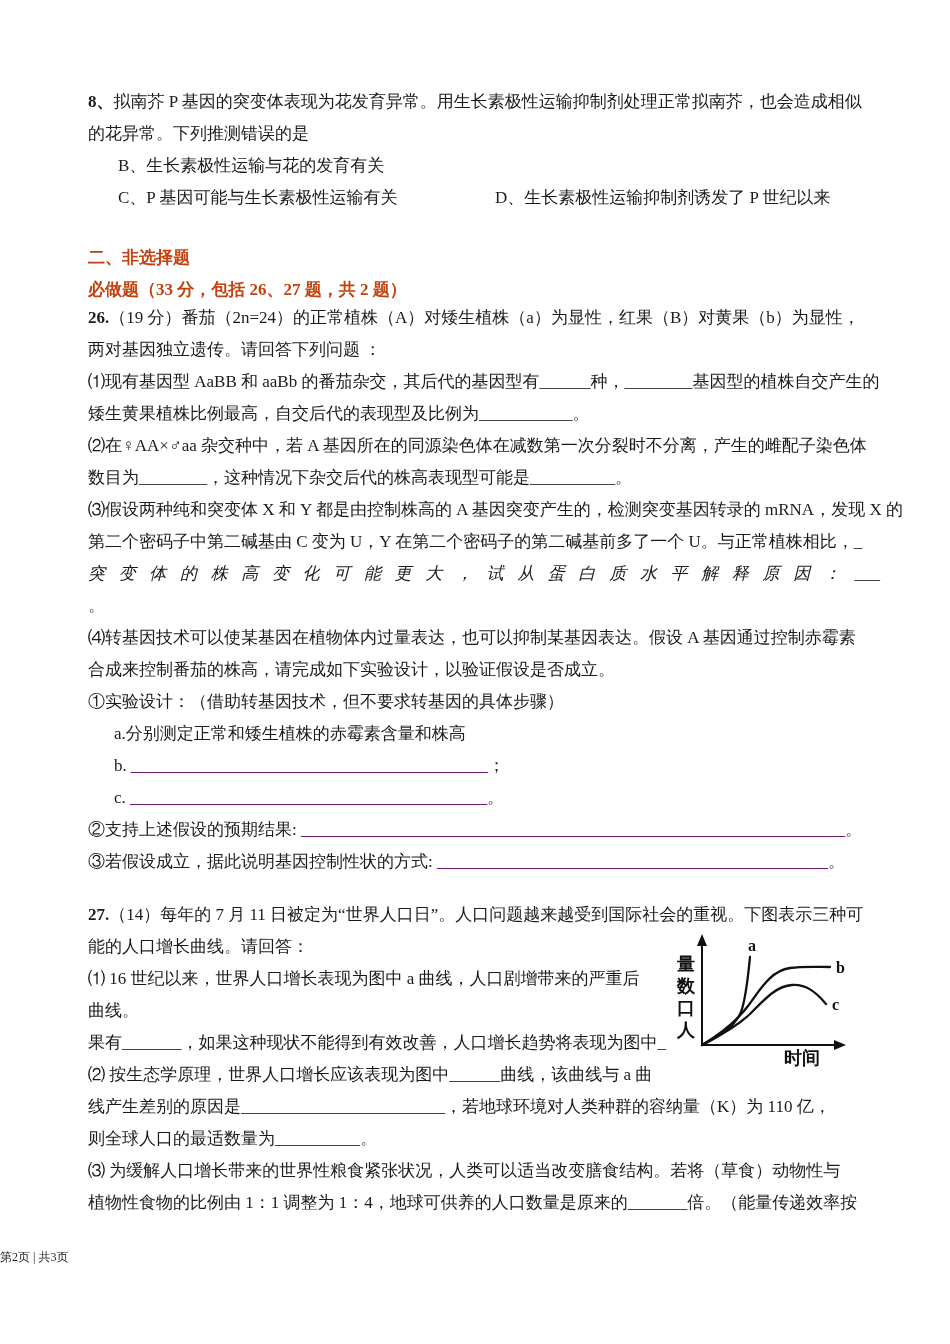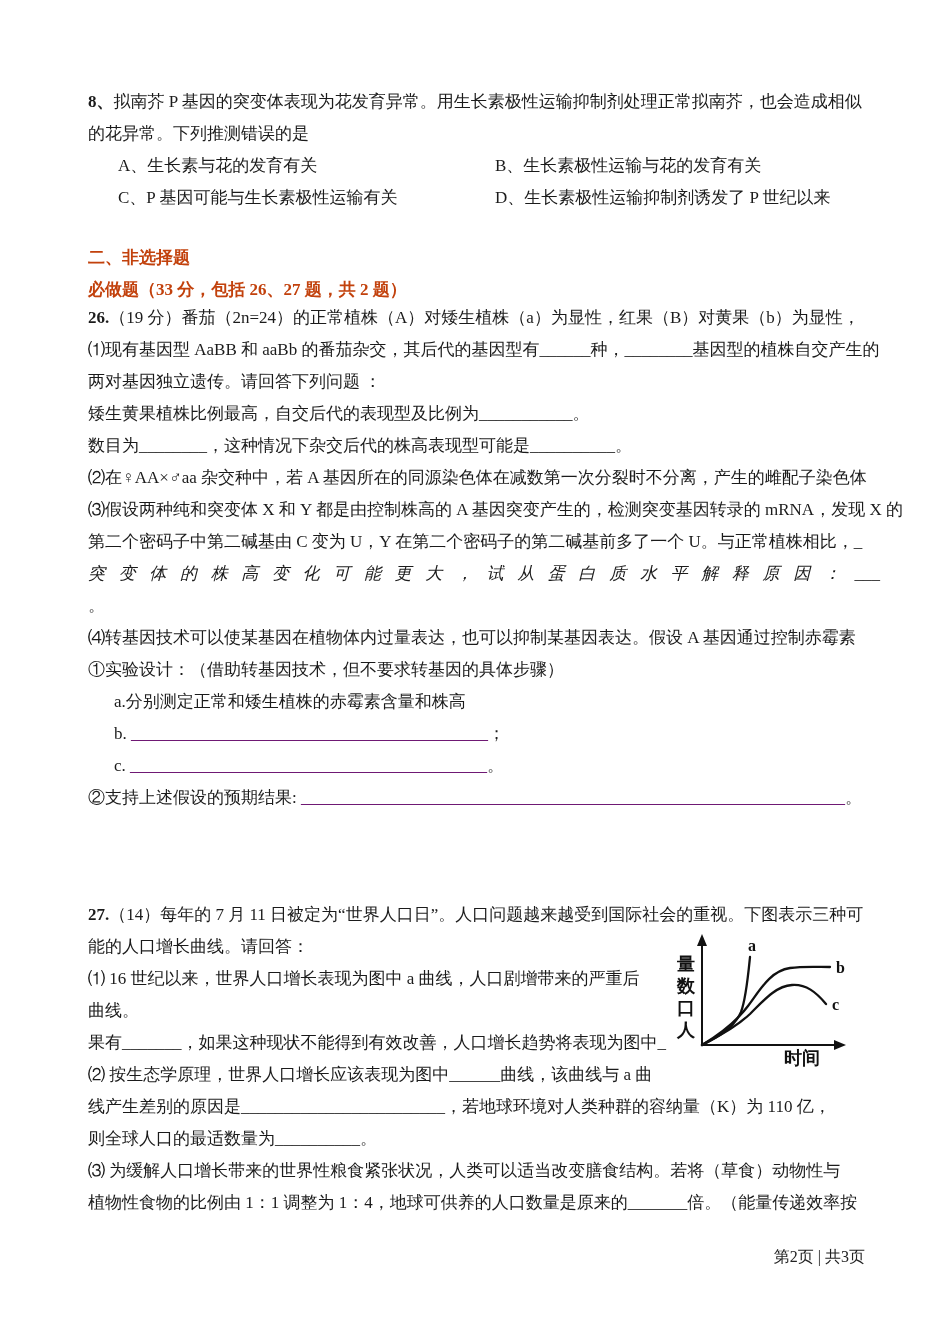--- a/index.html
+++ b/index.html
@@ -20,62 +20,63 @@
   .justified { width:792px; white-space:normal; text-align:justify; text-align-last:justify;font-style:italic; }
   #sec-header { top:242px; }
   #q8 { top:86px; }
   #q26 { top:302px; }
   #q27 { top:899px; }
   #figure { position:absolute; left:674px; top:929px; width:210px; height:148px; }
   #figure svg text { font-family:"Liberation Serif","DejaVu Serif",serif; }
   .fig-axis-label { font-size:18px; font-weight:bold; fill:#111; }
   .fig-curve-label { font-size:16px; font-weight:bold; fill:#111; }
   footer { position:absolute; left:0; top:1241px; width:865px; height:32px; line-height:32px;
-           text-align:right; font-size:16px; color:#222; }
+           text-align:left; font-size:12px; color:#222; }
 </style>
 </head>
 <body>
 
 <div class="page">
 
   <section id="q8">
     <div class="line"><span class="num">8、</span><span>拟南芥 P 基因的突变体表现为花发育异常。用生长素极性运输抑制剂处理正常拟南芥，也会造成相似</span></div>
     <div class="line">的花异常。下列推测错误的是</div>
     <div class="line opt-row">
-      <span class="opt-left">A、生长素与花的发育有关</span>
       <span>B、生长素极性运输与花的发育有关</span>
     </div>
     <div class="line opt-row">
       <span class="opt-left">C、P 基因可能与生长素极性运输有关</span>
       <span>D、生长素极性运输抑制剂诱发了 P 世纪以来</span>
     </div>
   </section>
 
   <section id="sec-header">
     <div class="line navy">二、非选择题</div>
     <div class="line navy">必做题（33 分，包括 26、27 题，共 2 题）</div>
   </section>
 
   <section id="q26">
     <div class="line"><span class="num">26.</span><span>（19 分）番茄（2n=24）的正常植株（A）对矮生植株（a）为显性，红果（B）对黄果（b）为显性，</span></div>
+    <div class="line">两对基因独立遗传。请回答下列问题 ：</div>
     <div class="line">⑴现有基因型 AaBB 和 aaBb 的番茄杂交，其后代的基因型有______种，________基因型的植株自交产生的</div>
-    <div class="line">两对基因独立遗传。请回答下列问题 ：</div>
     <div class="line">矮生黄果植株比例最高，自交后代的表现型及比例为___________。</div>
+    <div class="line">⑵在♀AA×♂aa 杂交种中，若 A 基因所在的同源染色体在减数第一次分裂时不分离，产生的雌配子染色体</div>
     <div class="line">数目为________，这种情况下杂交后代的株高表现型可能是__________。</div>
-    <div class="line">⑵在♀AA×♂aa 杂交种中，若 A 基因所在的同源染色体在减数第一次分裂时不分离，产生的雌配子染色体</div>
     <div class="line">⑶假设两种纯和突变体 X 和 Y 都是由控制株高的 A 基因突变产生的，检测突变基因转录的 mRNA，发现 X 的</div>
     <div class="line">第二个密码子中第二碱基由 C 变为 U，Y 在第二个密码子的第二碱基前多了一个 U。与正常植株相比，_</div>
     <div class="line justified">突 变 体 的 株 高 变 化 可 能 更 大 ， 试 从 蛋 白 质 水 平 解 释 原 因 ： ___</div>
     <div class="line">。</div>
     <div class="line">⑷转基因技术可以使某基因在植物体内过量表达，也可以抑制某基因表达。假设 A 基因通过控制赤霉素</div>
+    <div class="line">合成来控制番茄的株高，请完成如下实验设计，以验证假设是否成立。</div>
     <div class="line">①实验设计：（借助转基因技术，但不要求转基因的具体步骤）</div>
     <div class="line indent">a.分别测定正常和矮生植株的赤霉素含量和株高</div>
     <div class="line indent"><span>b. </span><span class="rule">__________________________________________</span><span>；</span></div>
     <div class="line indent"><span>c. </span><span class="rule">__________________________________________</span><span>。</span></div>
     <div class="line"><span>②支持上述假设的预期结果: </span><span class="rule">________________________________________________________________</span><span>。</span></div>
+    <div class="line"><span>③若假设成立，据此说明基因控制性状的方式: </span><span class="rule">______________________________________________</span><span>。</span></div>
   </section>
 
   <section id="q27">
     <div class="line"><span class="num">27.</span><span>（14）每年的 7 月 11 日被定为“世界人口日”。人口问题越来越受到国际社会的重视。下图表示三种可</span></div>
     <div class="line">能的人口增长曲线。请回答：</div>
     <div class="line">⑴ 16 世纪以来，世界人口增长表现为图中 a 曲线，人口剧增带来的严重后</div>
     <div class="line">曲线。</div>
     <div class="line">果有_______，如果这种现状不能得到有效改善，人口增长趋势将表现为图中_</div>
     <div class="line">⑵ 按生态学原理，世界人口增长应该表现为图中______曲线，该曲线与 a 曲</div>
     <div class="line">线产生差别的原因是________________________，若地球环境对人类种群的容纳量（K）为 110 亿，</div>

